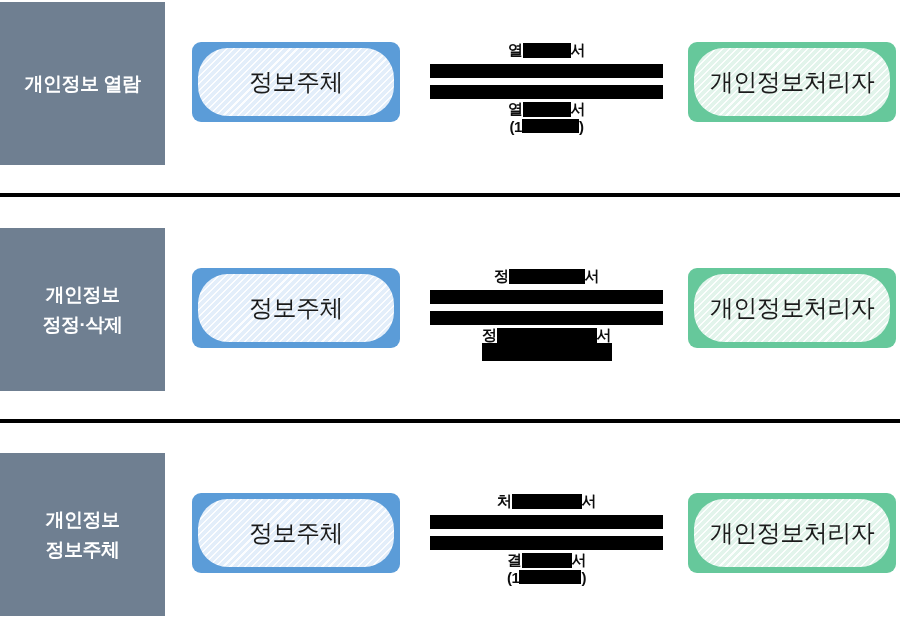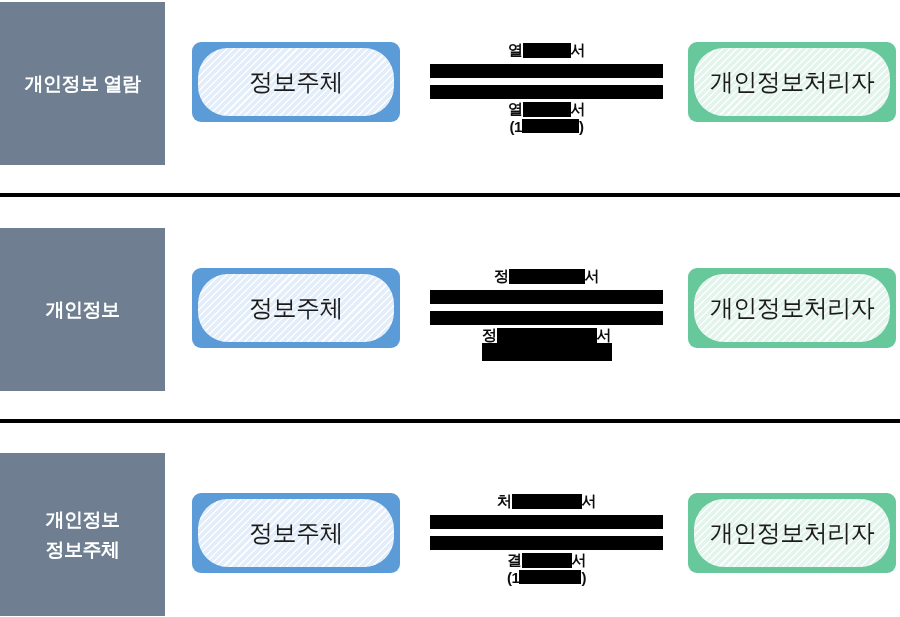--- a/index.html
+++ b/index.html
@@ -100,20 +100,21 @@
     <div class="node node-processor">
       <div class="node-inner">개인정보처리자</div>
     </div>
   </section>
 
   <div class="divider d1"></div>
 
   <section class="row r2">
     <div class="category">
       <span>개인정보</span>
+      <span>정정·삭제</span>
     </div>
     <div class="node node-subject">
       <div class="node-inner">정보주체</div>
     </div>
     <div class="mid-label label-top">
       <span>정</span>
       <span class="redact redact-top"></span>
       <span>서</span>
     </div>
     <div class="bar bar1"></div>

